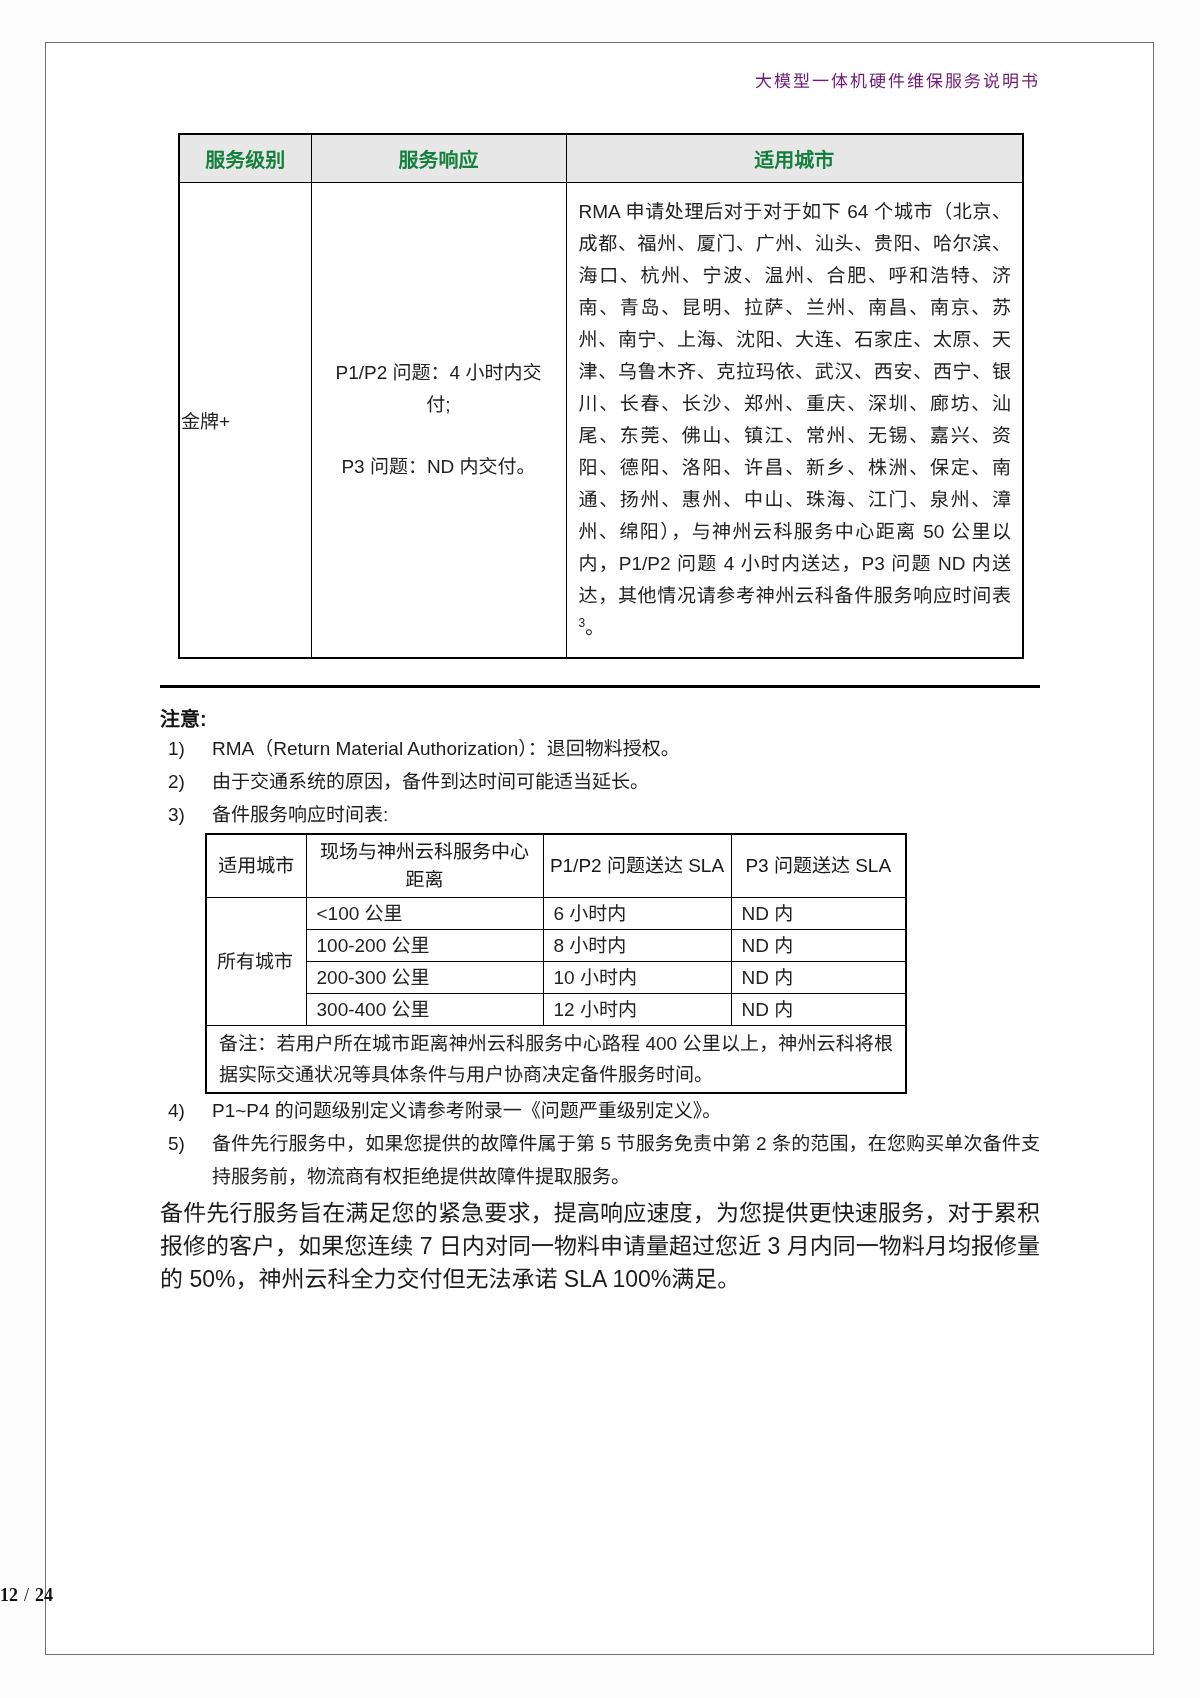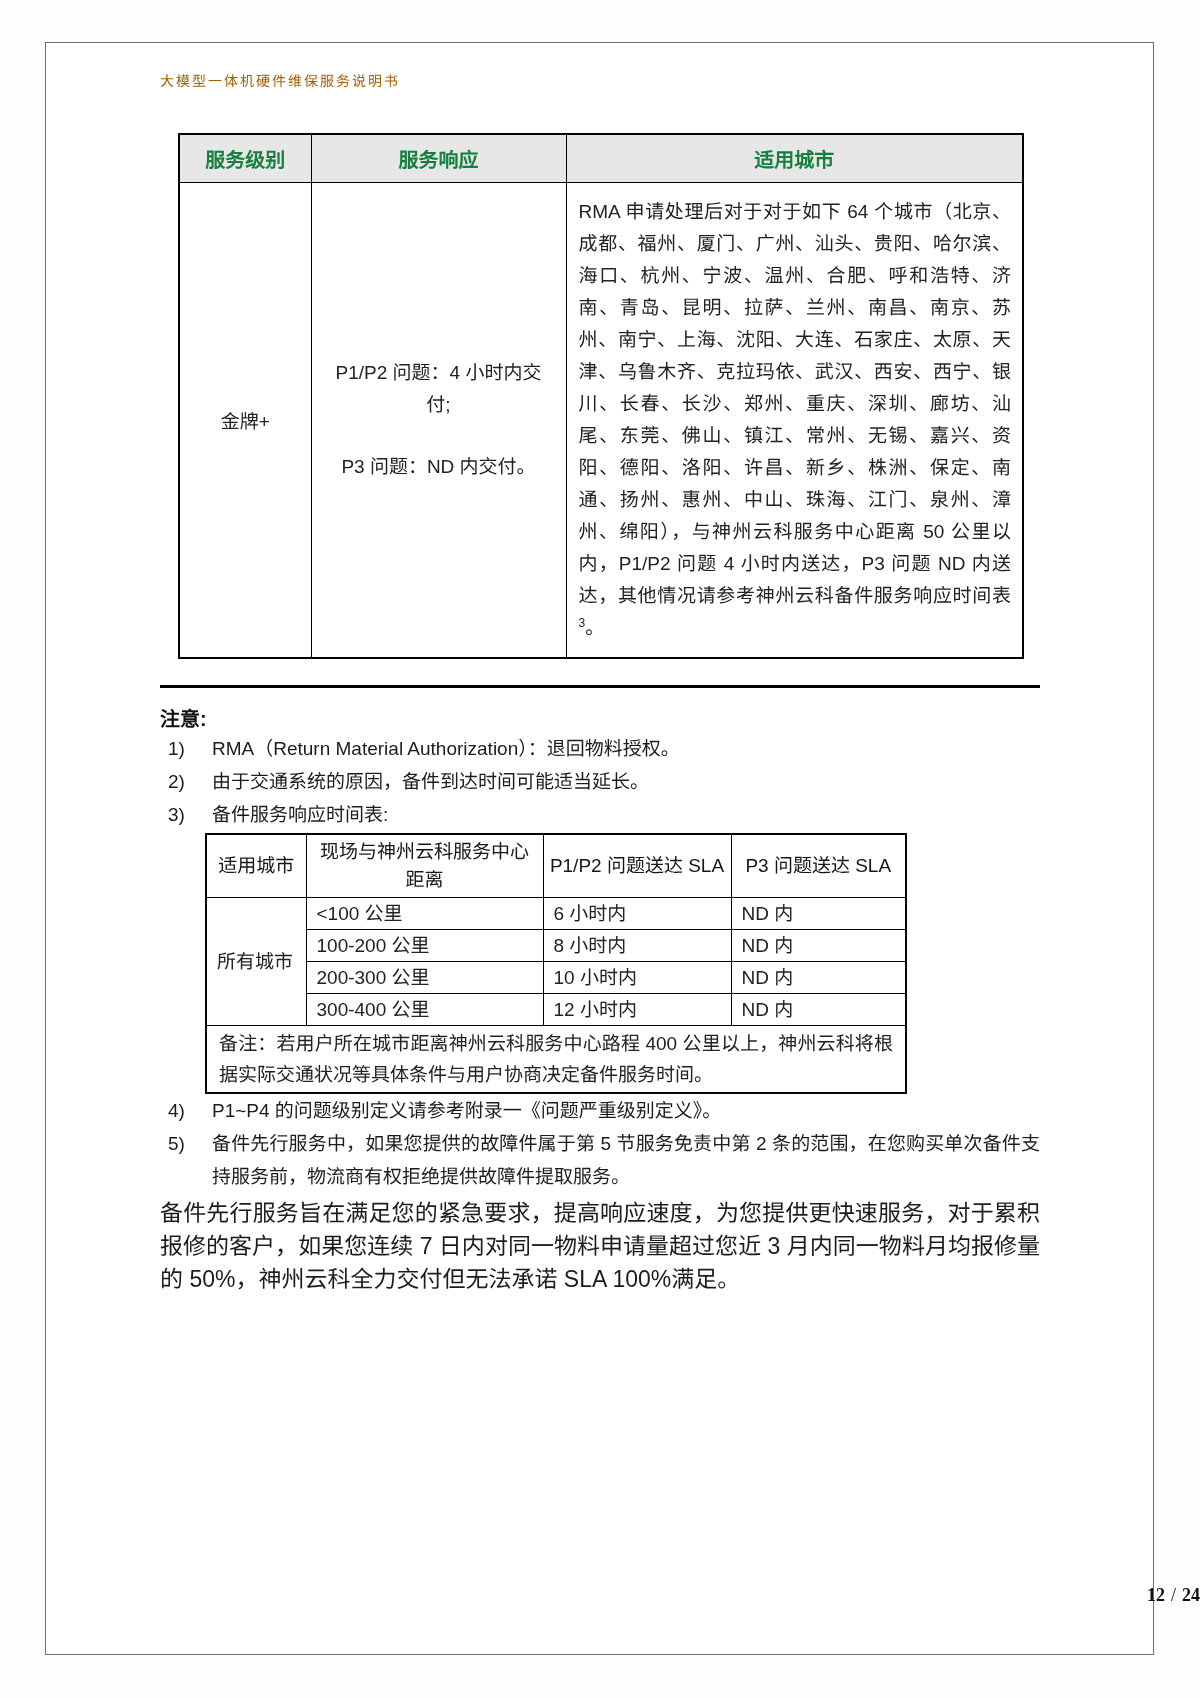--- a/index.html
+++ b/index.html
@@ -11,39 +11,39 @@
   .page-frame{
     position:absolute;left:45px;top:42px;width:1109px;height:1613px;
     border:1px solid #6f6f6f;background:#ffffff;box-sizing:border-box;
   }
   .content{
     position:absolute;left:160px;top:70px;width:880px;
   }
   
   .doc-header{
     font-family:"Liberation Serif","DejaVu Serif",serif;
-    font-size:14px;line-height:24px;text-align:left;color:#a16207;
+    font-size:17px;line-height:24px;text-align:right;color:#701a75;
     letter-spacing:2px;
   }
   
   table{border-collapse:collapse;}
   .t1{
     margin:39px 0 0 18px;width:844px;table-layout:fixed;
     border:2px solid #000;
   }
   .t1 th,.t1 td{border:1.5px solid #000;box-sizing:border-box;}
   .t1 th{
     background:#e7e7e7;height:48px;font-size:20px;font-weight:bold;
     text-align:center;vertical-align:middle;color:#15803d;
   }
   .t1 .col-level{width:132px;}
   .t1 .col-resp{width:255px;}
   .t1 .col-city{width:457px;}
   .t1 td{font-size:19px;color:#222;}
-  .cell-level{text-align:center;vertical-align:middle;}
+  .cell-level{vertical-align:middle;}
   .cell-resp{text-align:center;vertical-align:middle;padding:0 23px;line-height:32px;}
   .cell-resp p{margin:0;}
   .cell-resp p + p{margin-top:30px;}
   .cell-city{vertical-align:top;padding:13px 11px 13px 12px;line-height:32px;text-align:justify;}
   .cell-city sup{font-size:12px;line-height:0;}
   
   .divider{margin-top:26px;height:0;border-top:3px solid #000;width:880px;}
   
   .notes-title{margin-top:18px;font-size:20px;font-weight:bold;line-height:26px;color:#111;}
   .note-item{display:flex;line-height:33px;font-size:19px;}
@@ -60,21 +60,21 @@
   .t2 .c-dist{width:237px;}
   .t2 .c-p12{width:188px;}
   .t2 .c-p3{width:175px;}
   .t2 td{height:32px;padding:1px 10px;line-height:26px;}
   .t2 .scope-cell{text-align:left;}
   .t2 .remark-cell{height:64px;line-height:31px;text-align:justify;padding:2px 12px;}
   
   .closing{margin-top:4px;font-size:23px;line-height:33px;text-align:justify;}
   
   .doc-footer{
-    position:absolute;left:0;top:1585px;width:1200px;text-align:right;
+    position:absolute;left:0;top:1585px;width:1200px;text-align:left;
     font-family:"Liberation Serif","DejaVu Serif",serif;font-size:18px;color:#111;
   }
   .doc-footer .pg{font-weight:bold;}
   .doc-footer .sep{font-weight:normal;padding:0 6px;}
 </style>
 </head>
 <body>
 
 <div class="page-frame"></div>
 

